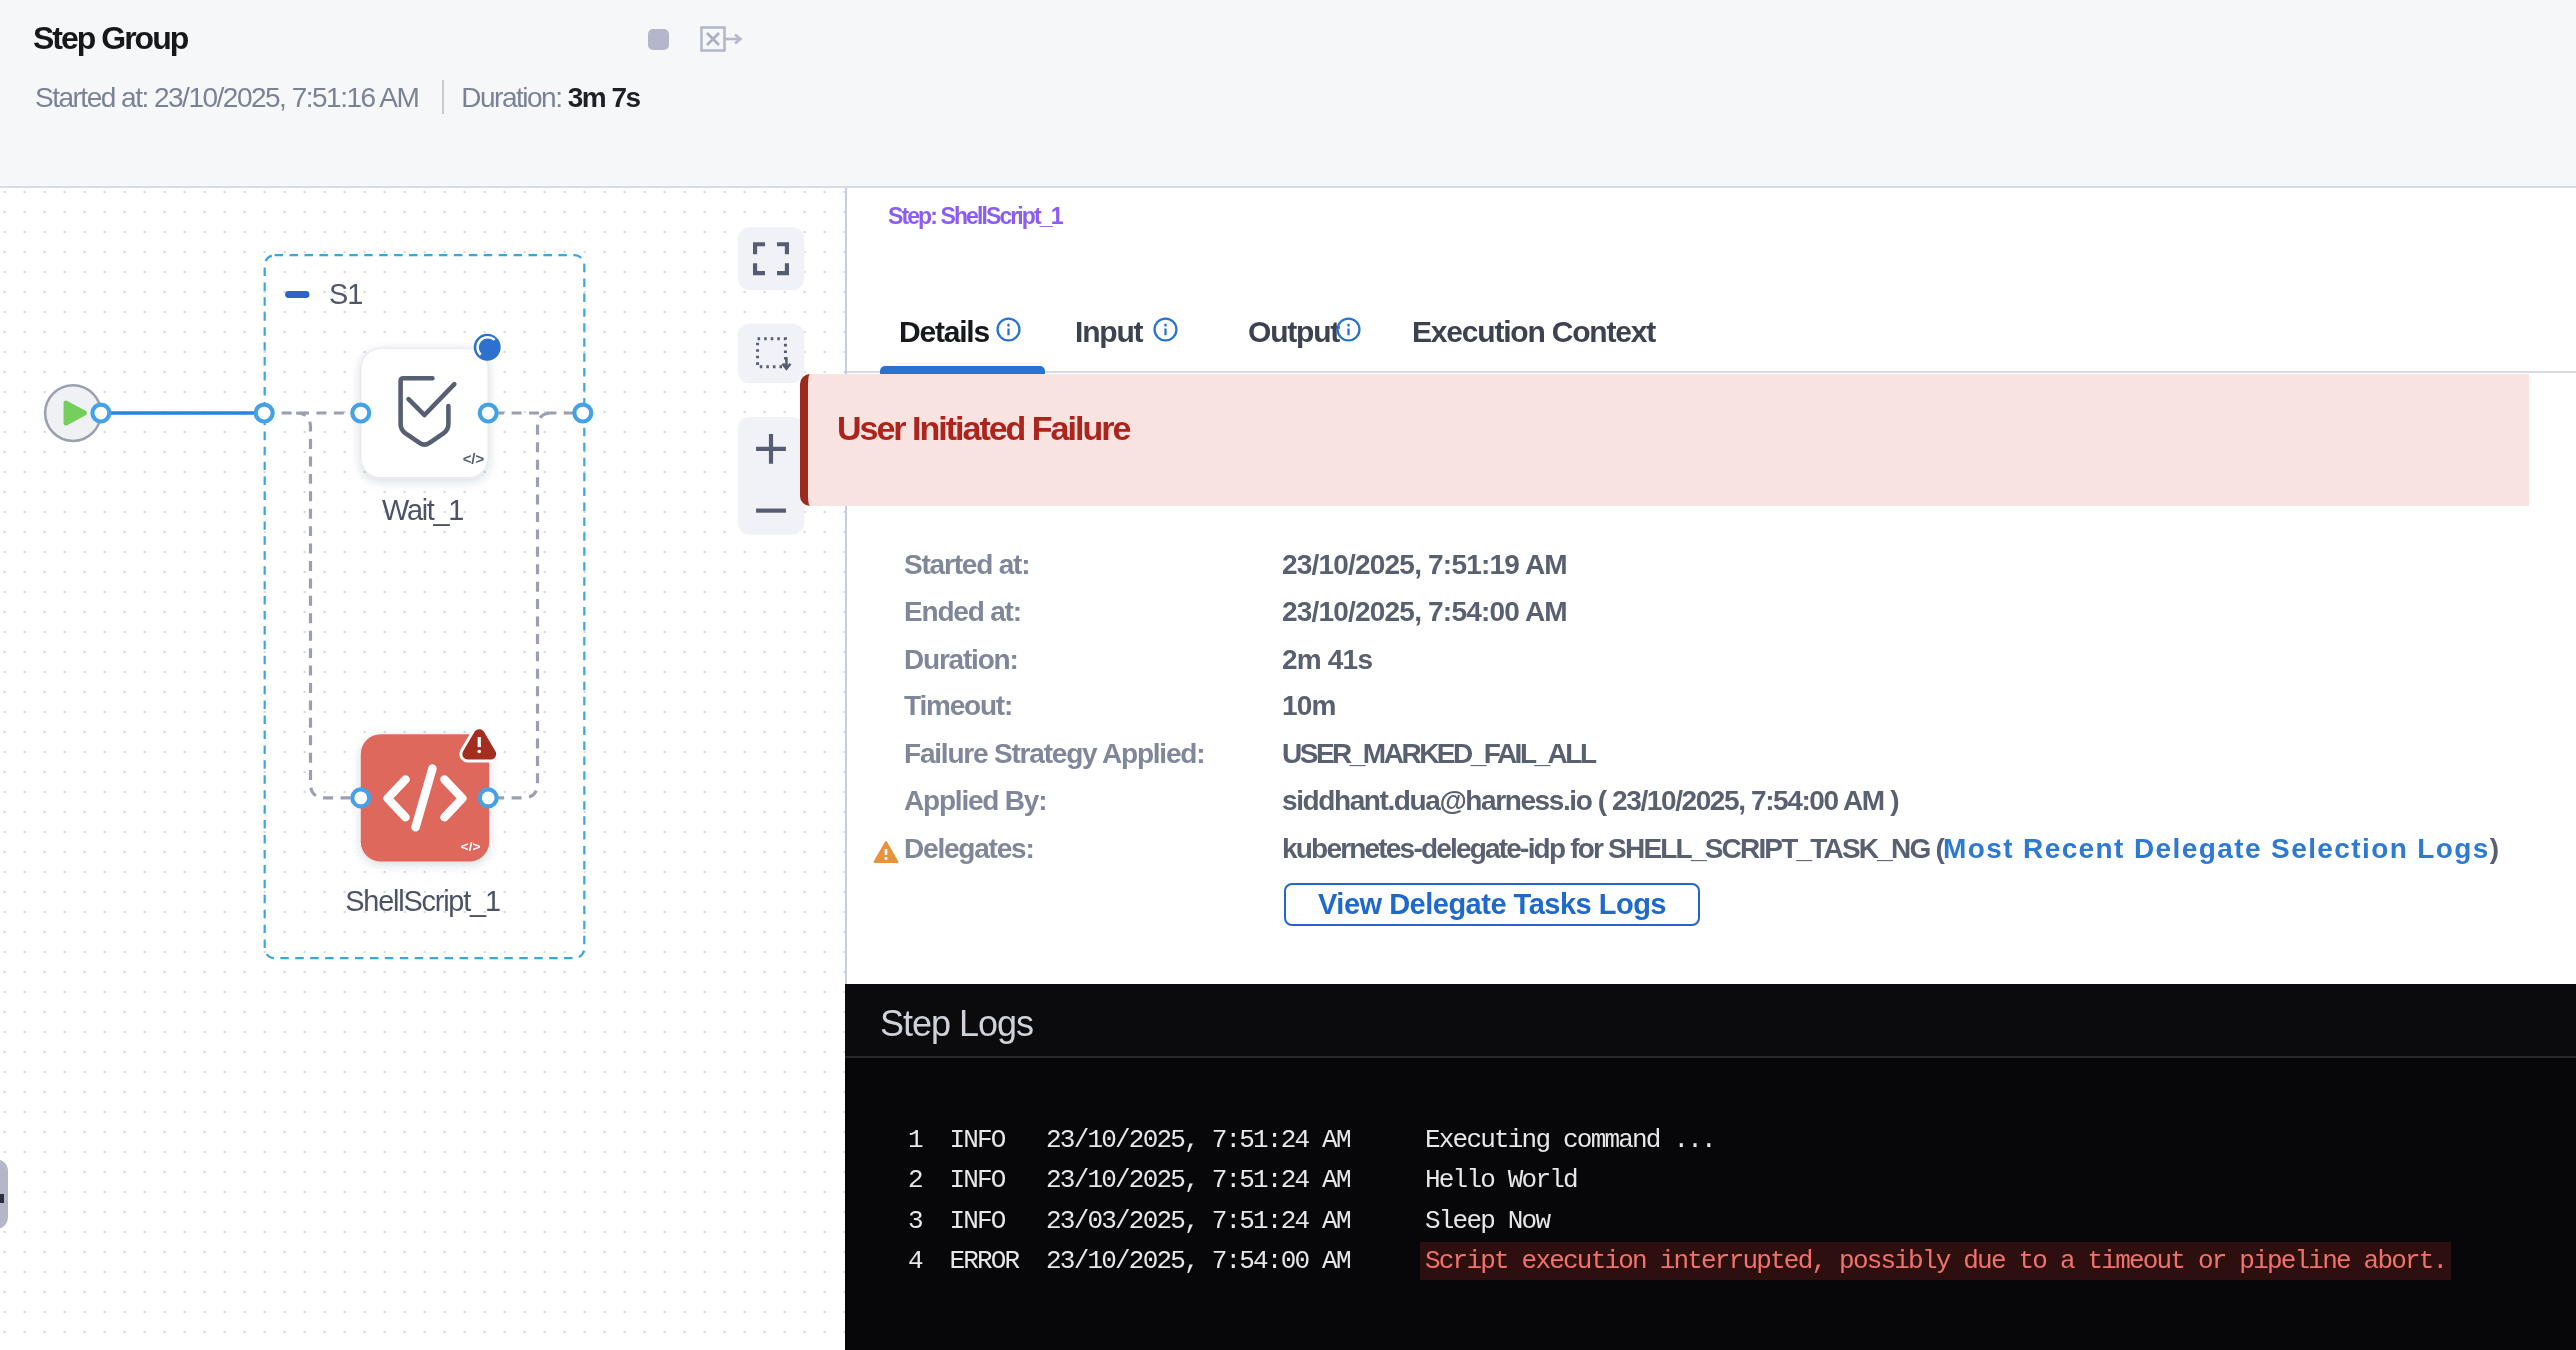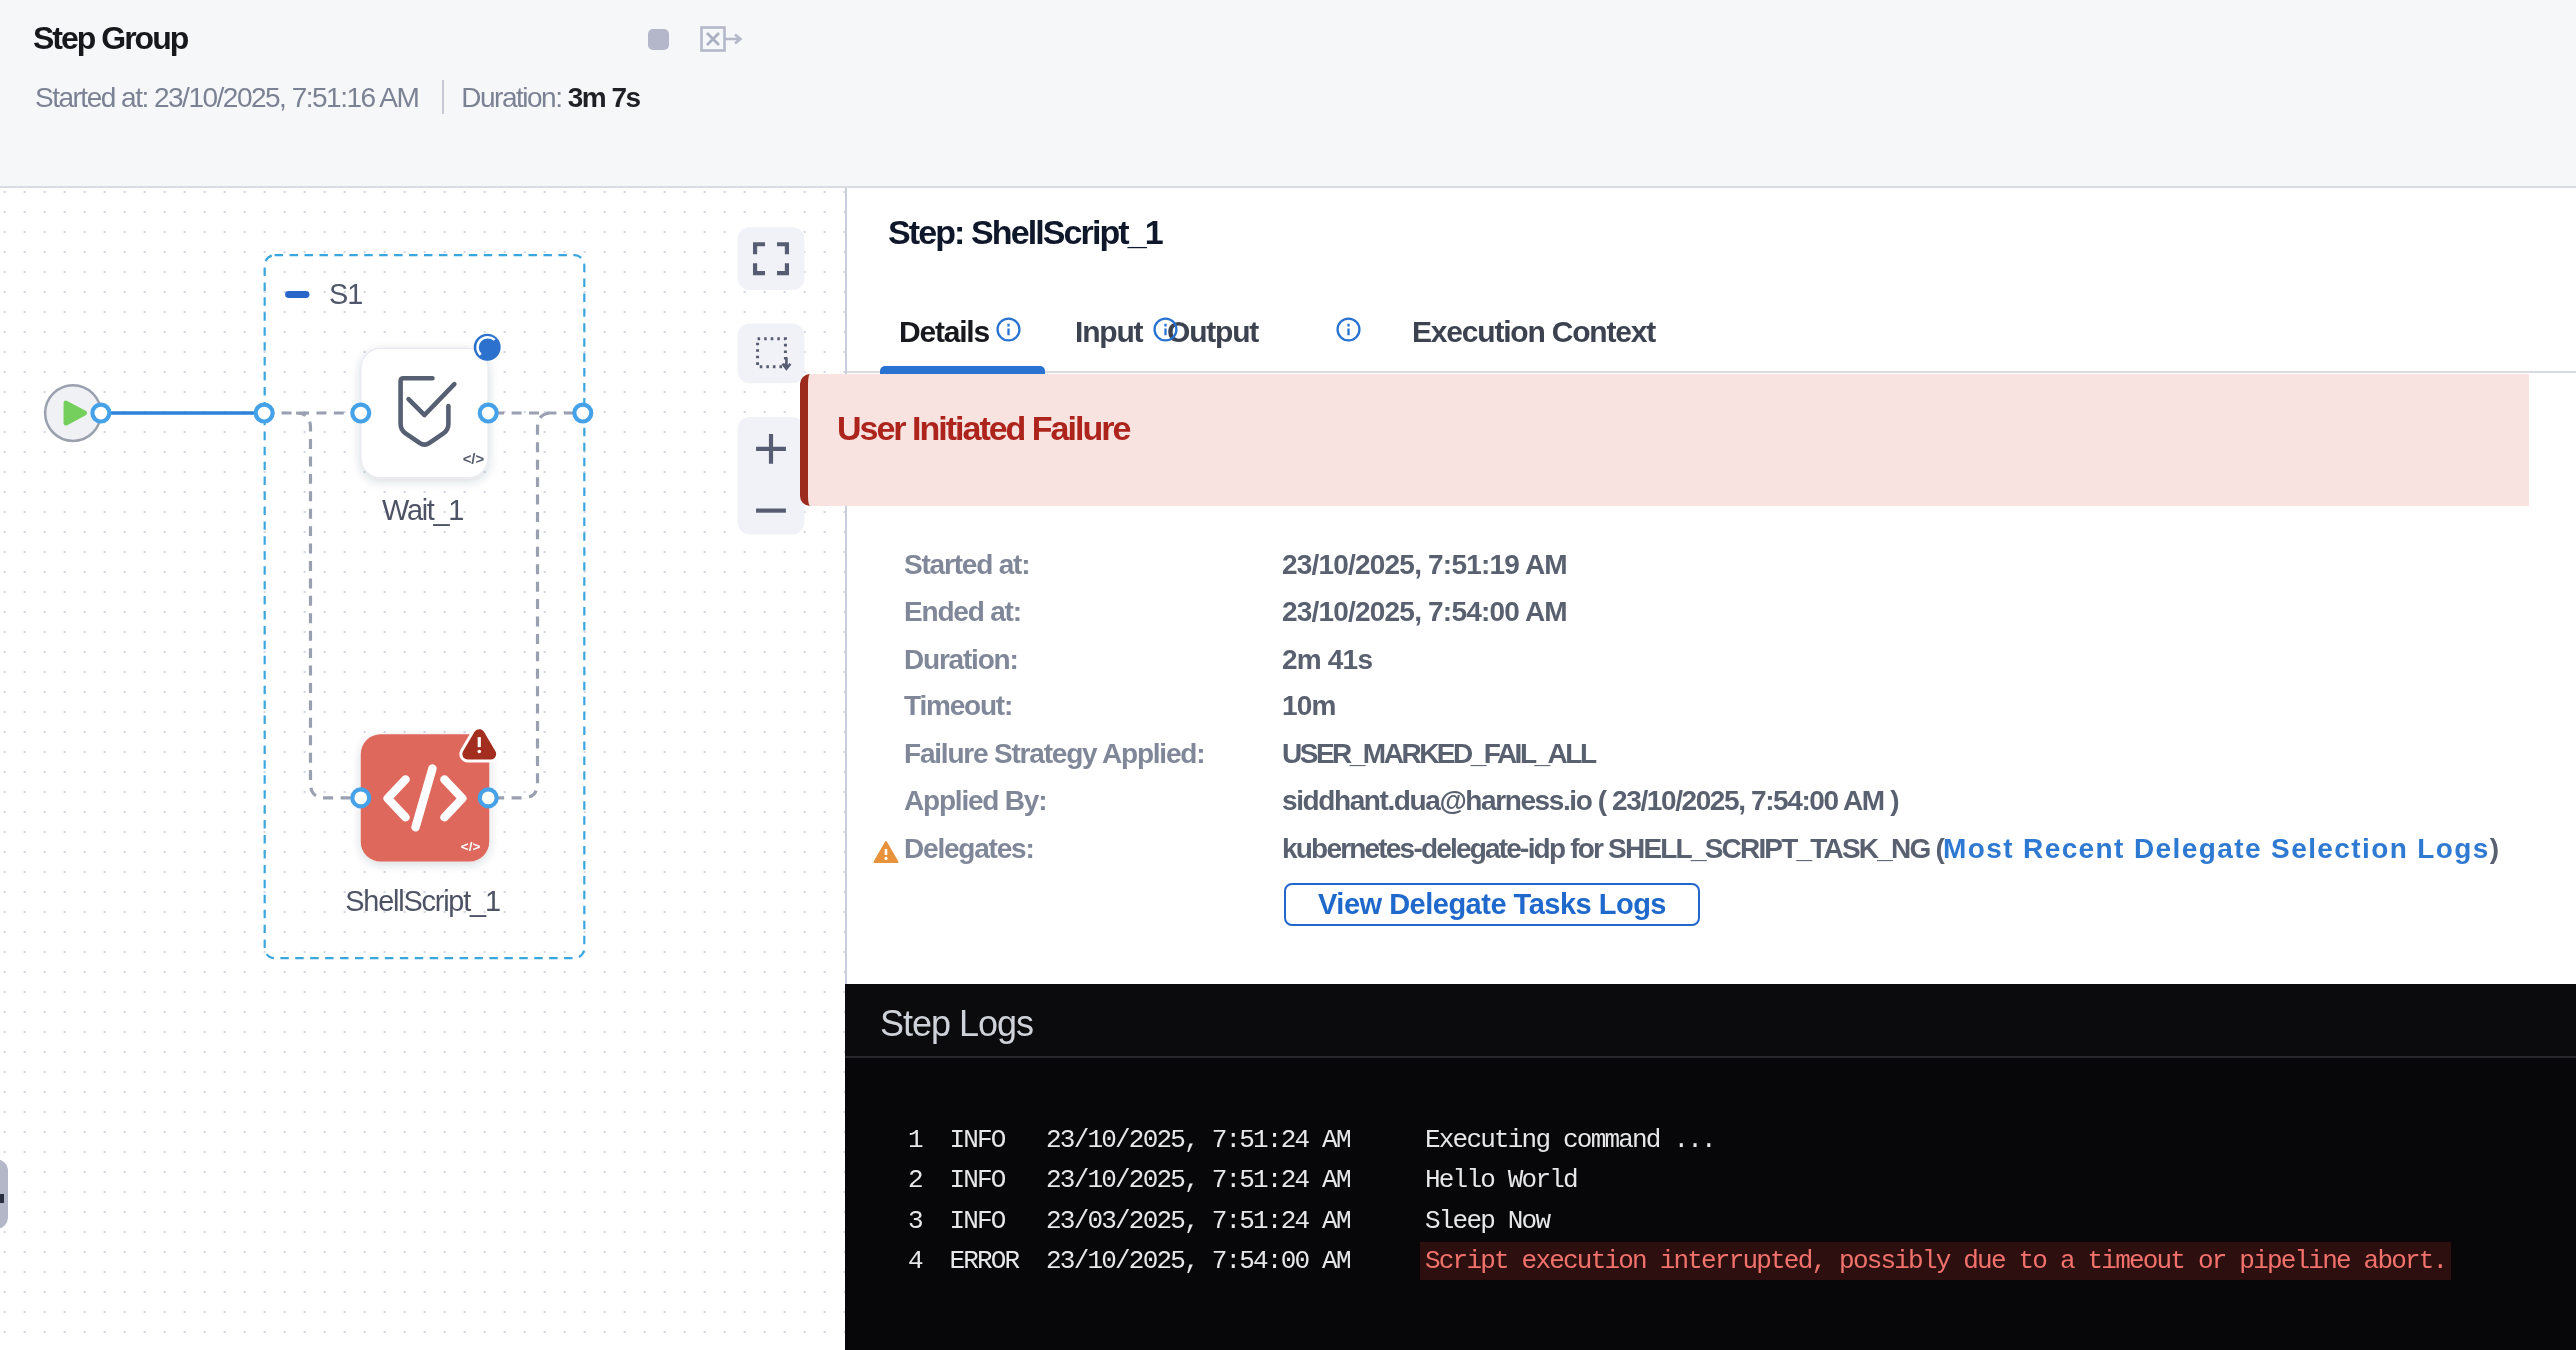--- a/index.html
+++ b/index.html
@@ -20,21 +20,21 @@
   
   #canvas{left:0;top:188px;width:845px;height:1162px;
      border-right:2px solid #c9cede;background-color:#fff;
      background-image:radial-gradient(circle,#d0d5e2 1.4px,rgba(0,0,0,0) 1.4px);
      background-size:20px 20px;background-position:-5.4px -6px;}
   #corner{left:-40px;top:1159px;width:48px;height:70px;background:#b3b7c7;border-radius:12px;}
   #cornerarrow{left:0px;top:1194px;width:4px;height:9px;background:#2a2f3e;}
 
   
   #panel{left:847px;top:188px;width:1729px;height:1162px;background:#fff;}
-  #steptitle{left:888px;top:213px;font-size:34px;font-weight:700;color:#0f172a;letter-spacing:-1.9px;}
+  #steptitle{left:888px;top:203px;font-size:23px;font-weight:700;color:#8b5cf6;letter-spacing:-1.9px;}
   .tab{font-size:30px;color:#3c4250;font-weight:600;top:315px;letter-spacing:-1.2px;}
   .tab.active{font-weight:700;color:#17191e;}
   .info{top:317px;width:25px;height:25px;}
   #tabrule{left:847px;top:371px;width:1729px;height:2px;background:#d8dbe2;}
   #tabline{left:880px;top:366px;width:165px;height:8px;background:#2873d2;
            border-radius:5px 5px 0 0;}
   #banner{left:800px;top:374px;width:1729px;height:132px;background:#f8e3e1;
           border-left:8px solid #9c2a1d;border-radius:10px 0 0 10px;box-sizing:border-box;}
   #banner .t{position:absolute;left:29px;top:35px;font-size:34px;font-weight:700;color:#ad241c;letter-spacing:-2px;}
 
@@ -140,21 +140,21 @@
     </g>
   </svg>
   <div class="abs" id="corner"></div>
   <div class="abs" id="cornerarrow"></div>
 
   <div class="abs" id="panel"></div>
   <div class="abs" id="steptitle">Step: ShellScript_1</div>
 
   <div class="abs tab active" style="left:899px">Details</div>
   <div class="abs tab" style="left:1075px">Input</div>
-  <div class="abs tab" style="left:1167px">Output</div>
+  <div class="abs tab" style="left:1248px">Output</div>
   <div class="abs tab" style="left:1412px">Execution Context</div>
   <svg class="abs info" style="left:996px" viewBox="0 0 24 24">
       <circle cx="12" cy="12" r="10.5" fill="none" stroke="#2873d2" stroke-width="2.2"></circle>
       <path d="M12 11 V17.5 M12 6.5 V9" stroke="#2873d2" stroke-width="2.2"></path>
     </svg>
   <svg class="abs info" style="left:1153px" viewBox="0 0 24 24">
       <circle cx="12" cy="12" r="10.5" fill="none" stroke="#2873d2" stroke-width="2.2"></circle>
       <path d="M12 11 V17.5 M12 6.5 V9" stroke="#2873d2" stroke-width="2.2"></path>
     </svg>
   <svg class="abs info" style="left:1336px" viewBox="0 0 24 24">

